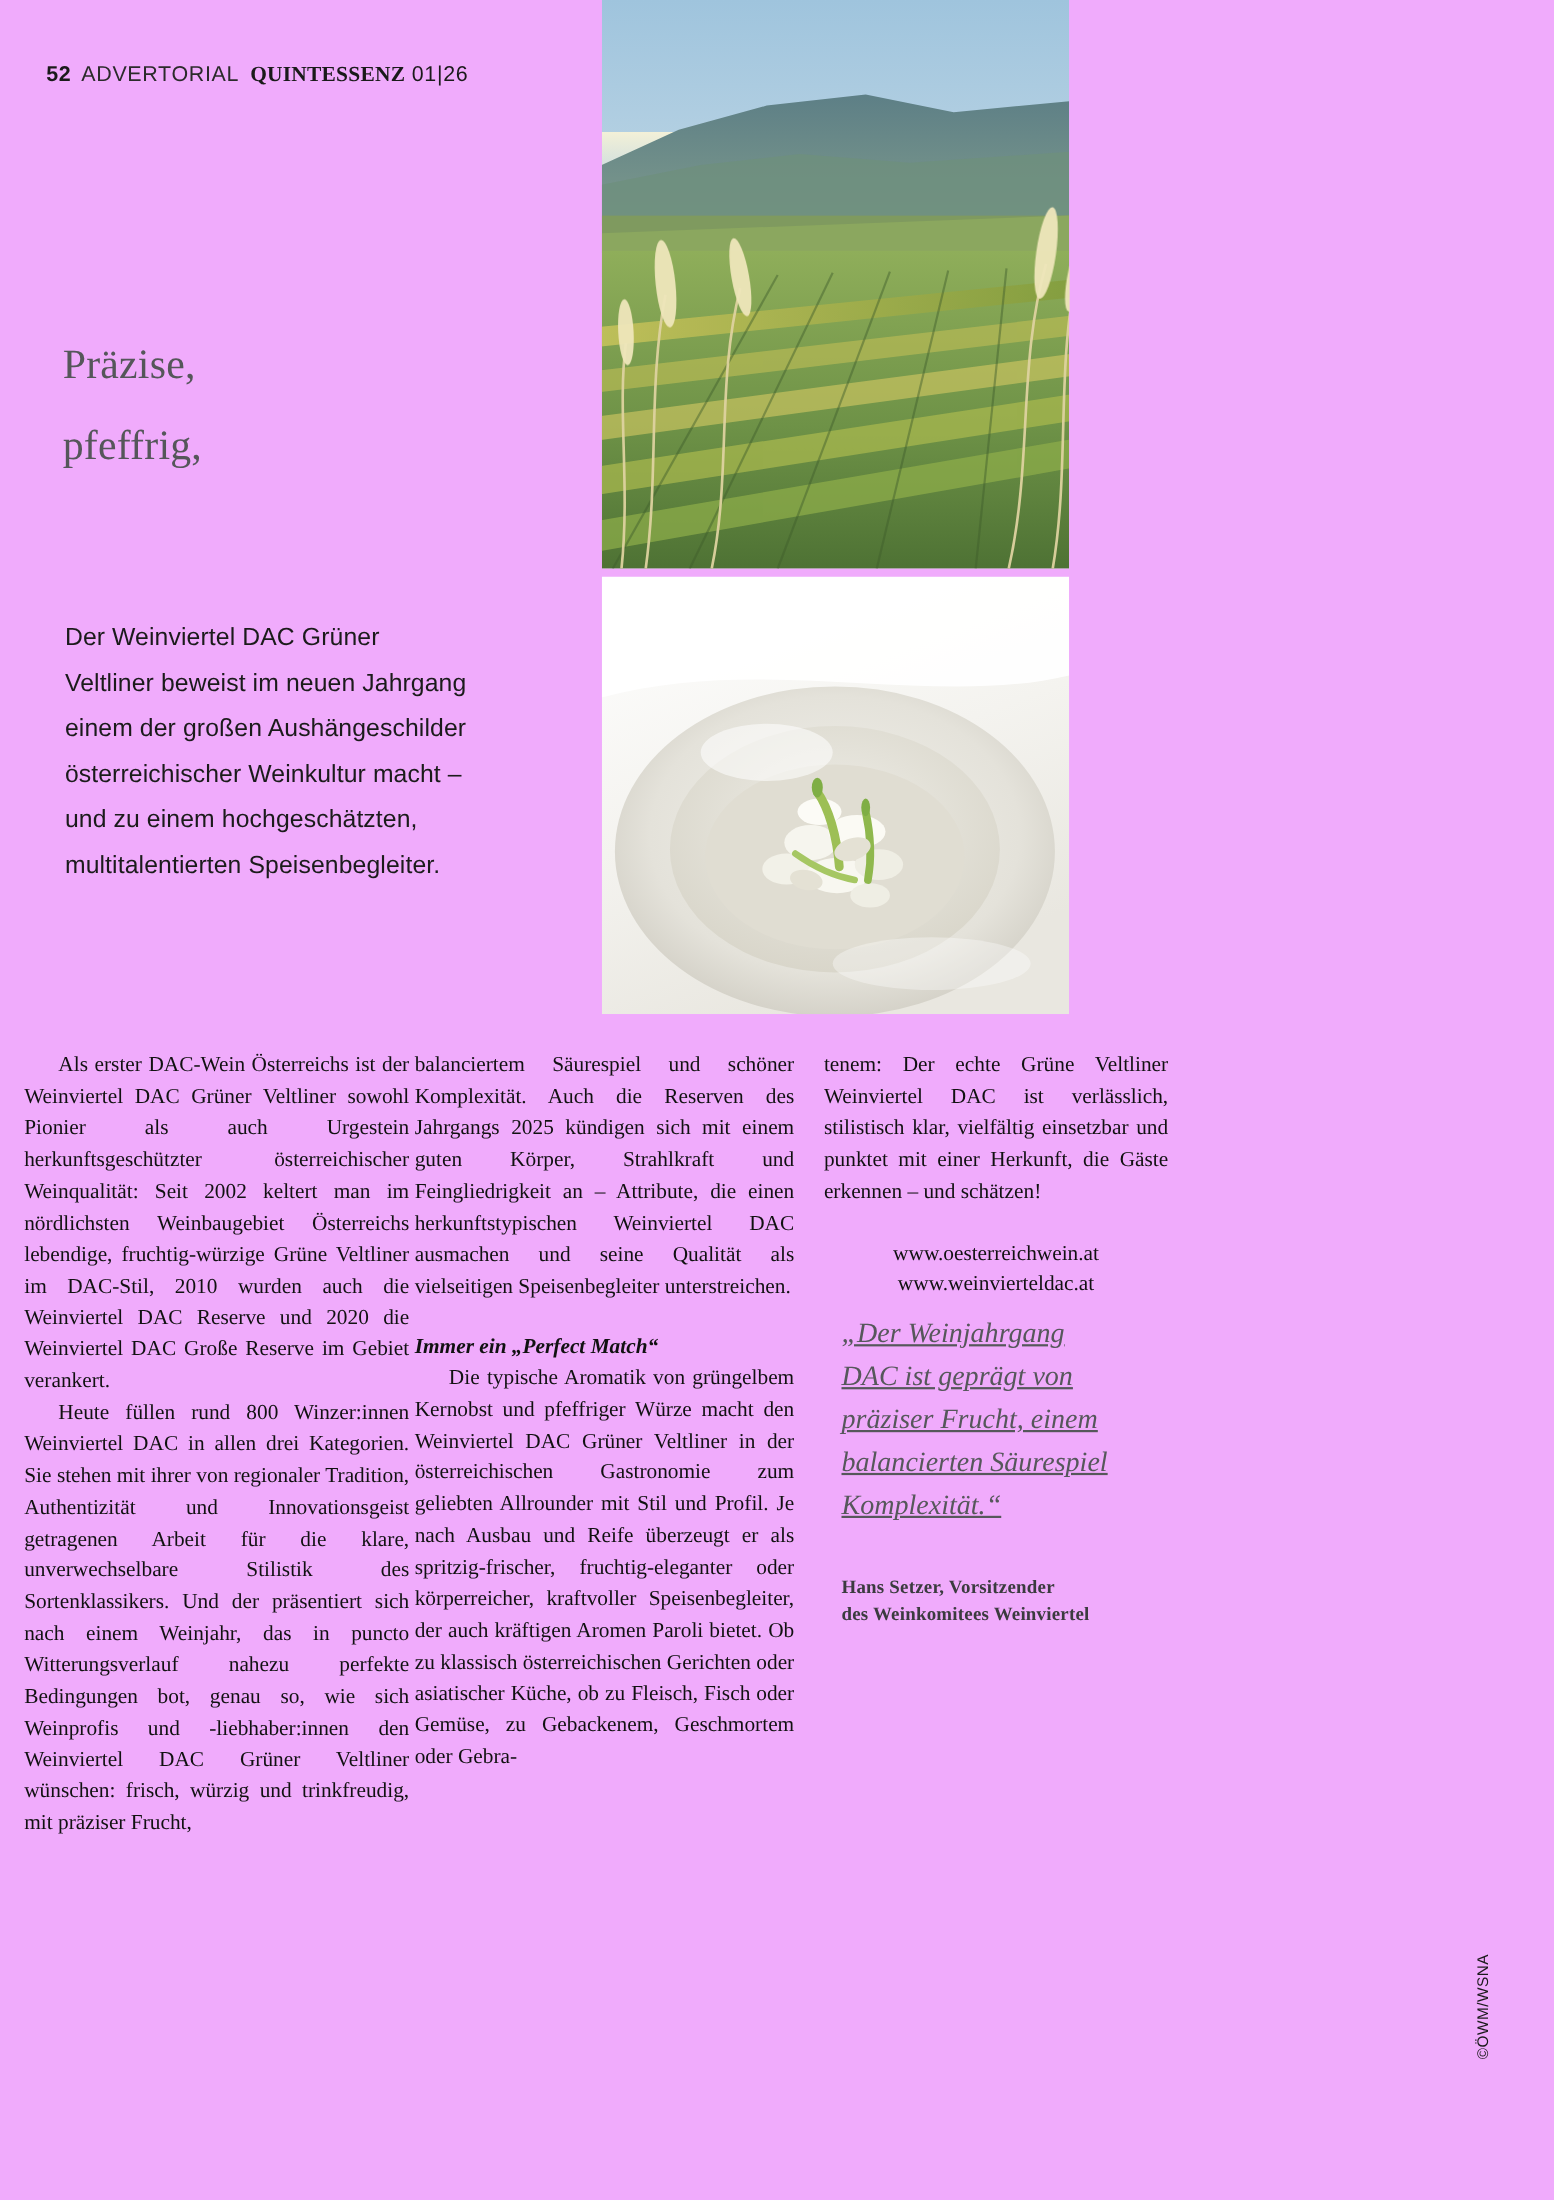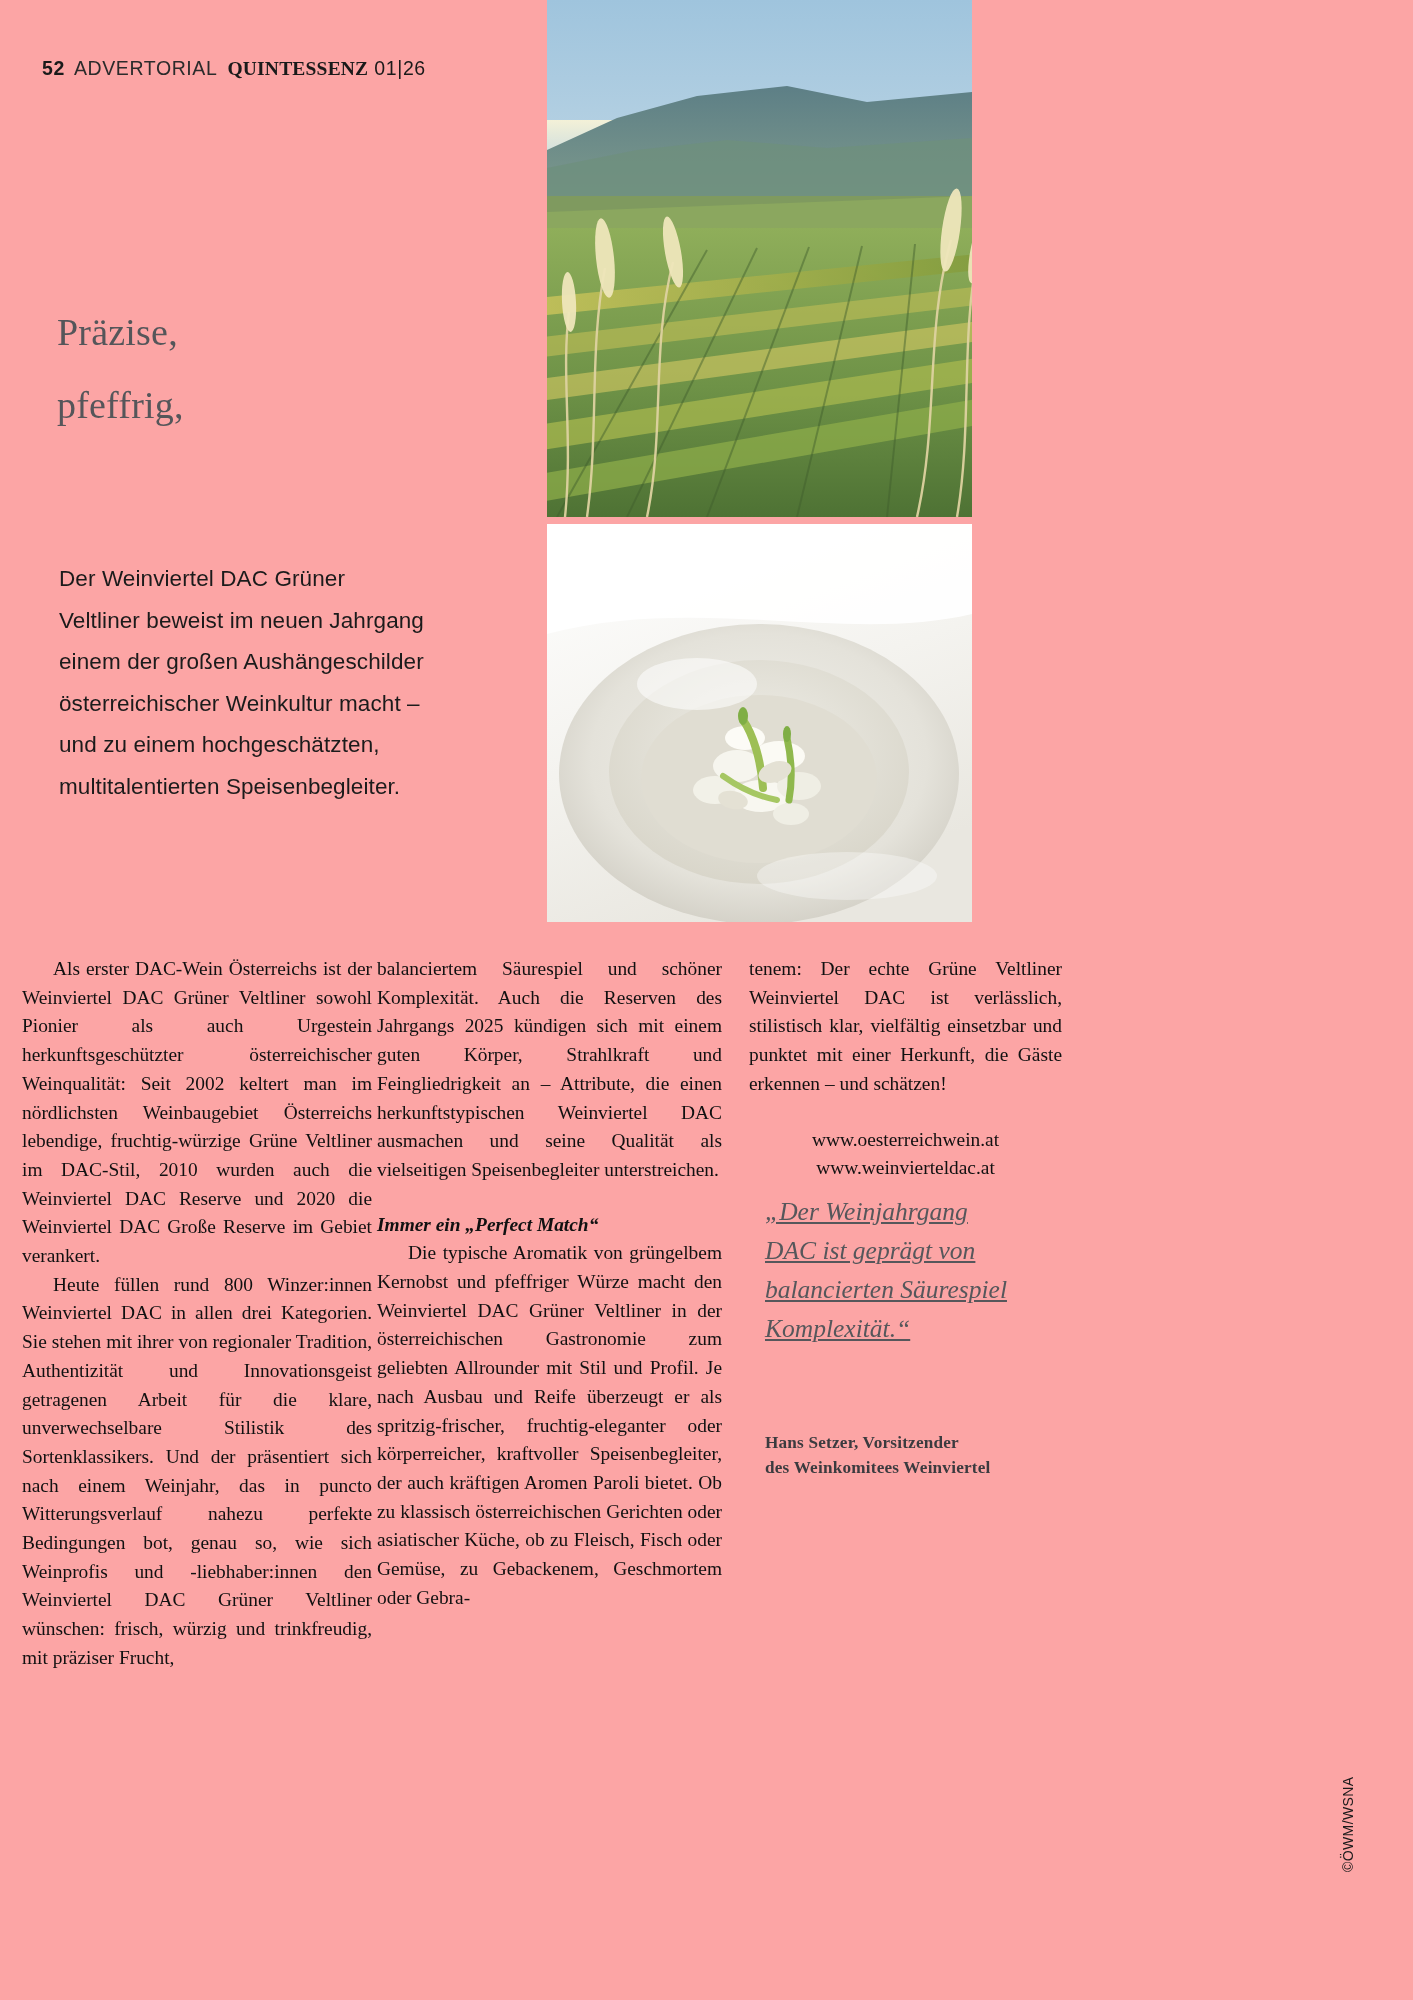--- a/index.html
+++ b/index.html
@@ -4,21 +4,21 @@
 <style>
   html, body {
     margin: 0;
     padding: 0;
     background: #ffffff;
   }
   .page {
     position: relative;
     width: 1413px;
     height: 2000px;
-    background: #fca5a5;
+    background: #f0abfc;
     overflow: hidden;
     font-family: "Liberation Serif", serif;
   }
 
   
   .runhead {
     position: absolute;
     left: 42px;
     top: 57px;
     font-family: "Liberation Sans", sans-serif;
@@ -330,20 +330,21 @@
         <span>www.oesterreichwein.at</span>
         <span>www.weinvierteldac.at</span>
       </p>
     </div>
 
   </div>
 
   <div class="pullquote">
     <span>„Der Weinjahrgang</span>
     <span>DAC ist geprägt von</span>
+    <span>präziser Frucht, einem</span>
     <span>balancierten Säurespiel</span>
     <span>Komplexität.“</span>
   </div>
 
   <div class="attrib">
     <span>Hans Setzer, Vorsitzender</span>
     <span>des Weinkomitees Weinviertel</span>
   </div>
 
   <div class="credit">©ÖWM/WSNA</div>

